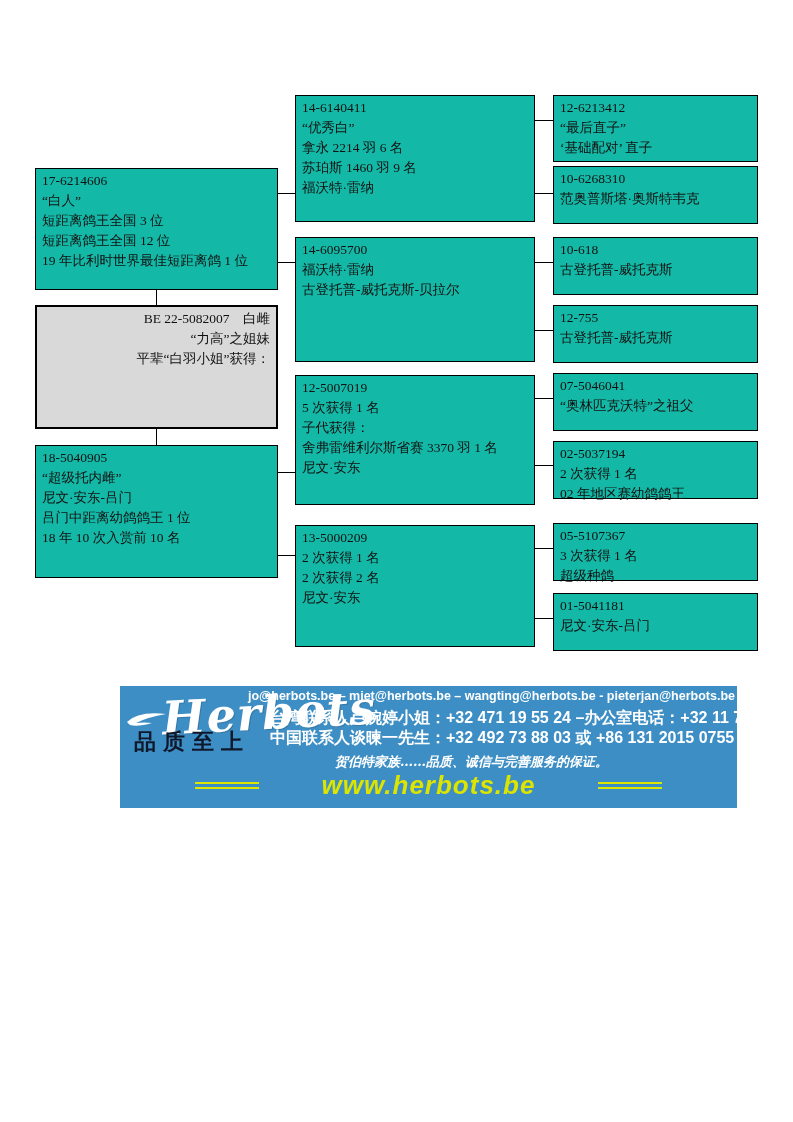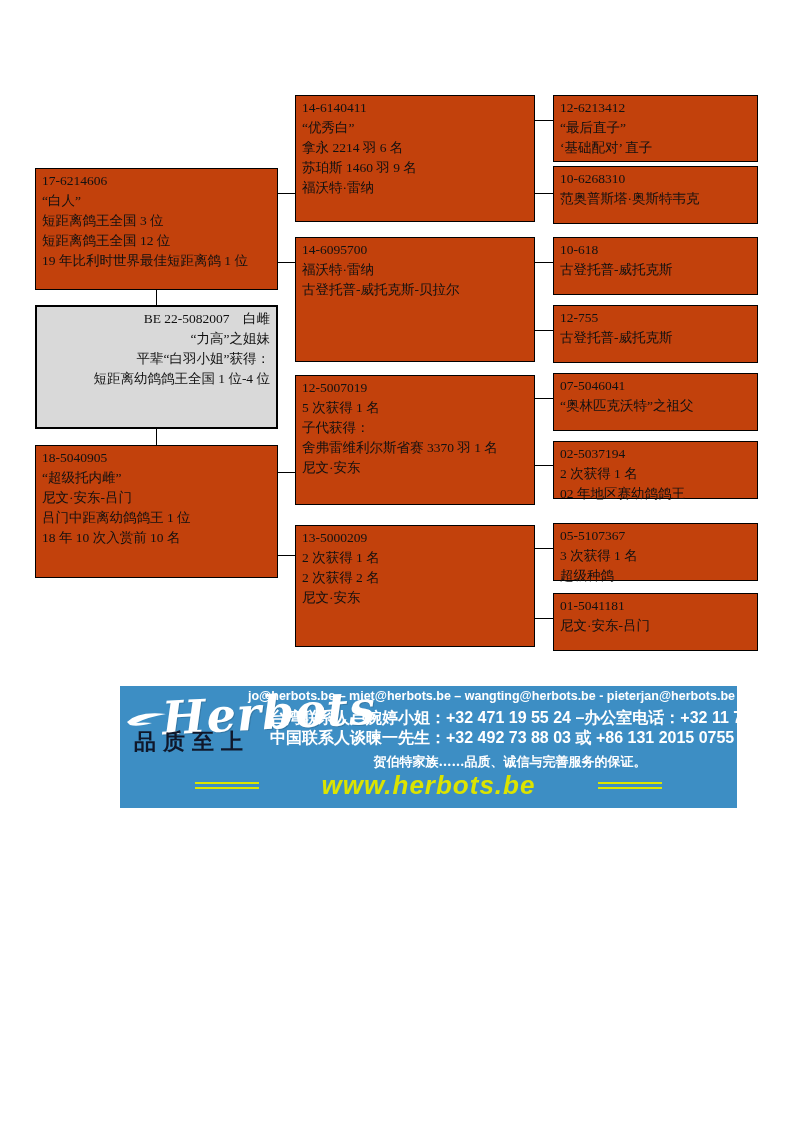--- a/index.html
+++ b/index.html
@@ -1,18 +1,18 @@
 <!DOCTYPE html>
 <html><head>
 <meta charset="utf-8">
 <style>
   html,body{margin:0;padding:0;background:#ffffff;}
   .page{position:relative;width:793px;height:1122px;background:#ffffff;overflow:hidden;
         font-family:"Liberation Serif","DejaVu Serif",serif;color:#111;}
-  .box{position:absolute;border:1px solid #000;background:#c2410c;box-sizing:border-box;
+  .box{position:absolute;border:1px solid #000;background:#14b8a6;box-sizing:border-box;
        padding:2px 6px;font-size:13.5px;line-height:20px;}
   .box .line{white-space:pre-wrap;}
   .box.subject{border:2px solid #000;background:#d9d9d9;text-align:right;}
   .hline,.vline{position:absolute;background:#000;}
   .hline{height:1px;}
   .vline{width:1px;}
 
   
   .banner{position:absolute;left:120px;top:686px;width:617px;height:122px;background:#3d8ec4;
           overflow:hidden;font-family:"Liberation Sans","DejaVu Sans",sans-serif;color:#fff;}
@@ -22,22 +22,22 @@
              text-shadow:1px 1px 0 rgba(0,0,0,0.15);}
   .wing{margin-right:-6px;margin-top:14px;}
   .slogan{position:absolute;left:14px;top:41px;font-size:22px;font-weight:bold;
           letter-spacing:7px;font-family:"DejaVu Serif",serif;color:#0f172a;}
   .emails{position:absolute;top:3px;left:120px;right:2px;text-align:right;
           font-size:12.5px;font-weight:bold;white-space:nowrap;}
   .contact{position:absolute;left:150px;width:462px;text-align:right;font-size:16px;
            font-weight:bold;white-space:nowrap;}
   .contact.tw{top:22px;}
   .contact.cn{top:42px;}
-  .tagline{position:absolute;top:67px;left:215px;width:350px;text-align:center;
-           font-size:13px;font-weight:bold;
+  .tagline{position:absolute;top:67px;left:215px;width:350px;text-align:left;
+           font-size:13px;font-weight:bold;font-style:italic;
            font-family:"DejaVu Serif",serif;}
   .site-row{position:absolute;bottom:7px;left:0;right:0;display:flex;align-items:center;
             justify-content:center;gap:63px;}
   .dbl{width:64px;height:7px;box-sizing:border-box;
        border-top:2px solid #dce400;border-bottom:2px solid #dce400;}
   .site{font-size:26px;font-weight:bold;font-style:italic;color:#dce400;letter-spacing:1px;}
 </style>
 </head>
 <body>
 
@@ -47,21 +47,20 @@
       <div class="line">17-6214606</div>
       <div class="line">“白人”</div>
       <div class="line">短距离鸽王全国 3 位</div>
       <div class="line">短距离鸽王全国 12 位</div>
       <div class="line">19 年比利时世界最佳短距离鸽 1 位</div>
     </div>
   <div class="box subject" style="left:35px;top:305px;width:243px;height:124px">
       <div class="line">BE 22-5082007　白雌</div>
       <div class="line">“力高”之姐妹</div>
       <div class="line">平辈“白羽小姐”获得：</div>
-      <div class="line">短距离幼鸽鸽王全国 1 位-4 位</div>
     </div>
   <div class="box" style="left:35px;top:445px;width:243px;height:133px">
       <div class="line">18-5040905</div>
       <div class="line">“超级托内雌”</div>
       <div class="line">尼文·安东-吕门</div>
       <div class="line">吕门中距离幼鸽鸽王 1 位</div>
       <div class="line">18 年 10 次入赏前 10 名</div>
     </div>
 
   <div class="box" style="left:295px;top:95px;width:240px;height:127px">

